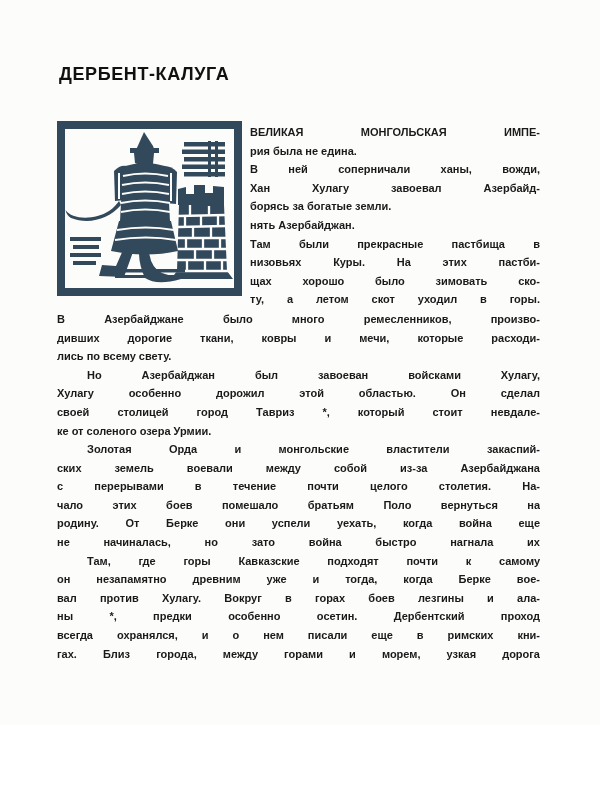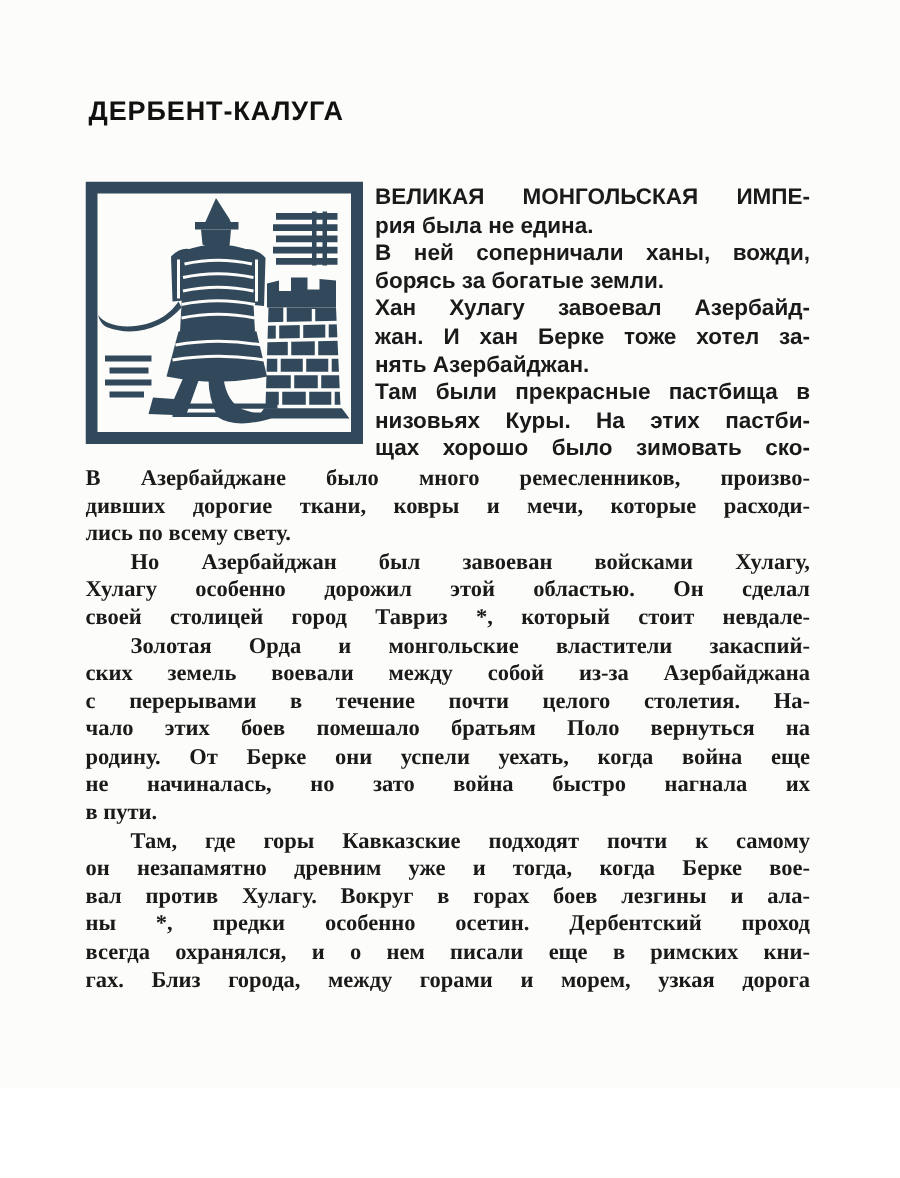--- a/index.html
+++ b/index.html
@@ -35,33 +35,33 @@
     width: 185px;
     height: 175px;
     margin-right: 8px;
   }
   .intro-column {
     flex: 1;
     min-width: 0;
     padding-top: 2px;
   }
   .text-line {
-    font-size: 15px;
+    font-size: 11px;
     line-height: 18.6px;
     font-weight: bold;
     white-space: normal;
     overflow: hidden;
     max-height: 18.6px;
   }
   .text-line.fill {
     text-align: justify;
     text-align-last: justify;
   }
   .text-line.indent { text-indent: 30px; }
-  .body-text { margin-top: 1px; font-family: Liberation Serif, serif; }
+  .body-text { margin-top: 1px; }
   .page-number {
     position: absolute;
     right: 62px;
     top: 740px;
     font-size: 19px;
     font-weight: bold;
     color: #404040;
   }
   .ink { fill: var(--ink, #32495c); }
   .ink-stroke { stroke: var(--ink, #32495c); fill: none; }
@@ -166,44 +166,44 @@
 
           <path class="ink" d="M92 131 Q94 147 105 152 L124 158 Q100 165 88 157 Q82 144 82 132 Z"></path>
         </g>
       </svg>
     </div>
 
     <div class="intro-column" id="column-lines">
         <div class="text-line fill">ВЕЛИКАЯ МОНГОЛЬСКАЯ ИМПЕ-</div>
         <div class="text-line">рия была не едина.</div>
         <div class="text-line fill">В ней соперничали ханы, вожди,</div>
+        <div class="text-line fill">Хан Хулагу завоевал Азербайд-</div>
         <div class="text-line">борясь за богатые земли.</div>
-        <div class="text-line fill">Хан Хулагу завоевал Азербайд-</div>
-        <div class="text-line fill">жан. И хан Берке тоже хотел за-</div>
         <div class="text-line">нять Азербайджан.</div>
         <div class="text-line fill">Там были прекрасные пастбища в</div>
         <div class="text-line fill">низовьях Куры. На этих пастби-</div>
         <div class="text-line fill">щах хорошо было зимовать ско-</div>
+        <div class="text-line fill">ту, а летом скот уходил в горы.</div>
       </div>
   </div>
 
   <div class="body-text" id="body-lines">
       <div class="text-line fill">В Азербайджане было много ремесленников, произво-</div>
       <div class="text-line fill">дивших дорогие ткани, ковры и мечи, которые расходи-</div>
       <div class="text-line">лись по всему свету.</div>
       <div class="text-line fill indent">Но Азербайджан был завоеван войсками Хулагу,</div>
       <div class="text-line fill">Хулагу особенно дорожил этой областью. Он сделал</div>
       <div class="text-line fill">своей столицей город Тавриз *, который стоит невдале-</div>
+      <div class="text-line">ке от соленого озера Урмии.</div>
       <div class="text-line fill indent">Золотая Орда и монгольские властители закаспий-</div>
       <div class="text-line fill">ских земель воевали между собой из-за Азербайджана</div>
       <div class="text-line fill">с перерывами в течение почти целого столетия. На-</div>
       <div class="text-line fill">чало этих боев помешало братьям Поло вернуться на</div>
       <div class="text-line fill">родину. От Берке они успели уехать, когда война еще</div>
       <div class="text-line fill">не начиналась, но зато война быстро нагнала их</div>
-      <div class="text-line">в пути.</div>
       <div class="text-line fill indent">Там, где горы Кавказские подходят почти к самому</div>
       <div class="text-line fill">он незапамятно древним уже и тогда, когда Берке вое-</div>
       <div class="text-line fill">вал против Хулагу. Вокруг в горах боев лезгины и ала-</div>
       <div class="text-line fill">ны *, предки особенно осетин. Дербентский проход</div>
       <div class="text-line fill">всегда охранялся, и о нем писали еще в римских кни-</div>
       <div class="text-line fill">гах. Близ города, между горами и морем, узкая дорога</div>
     </div>
 
   <div class="page-number">41</div>
 

